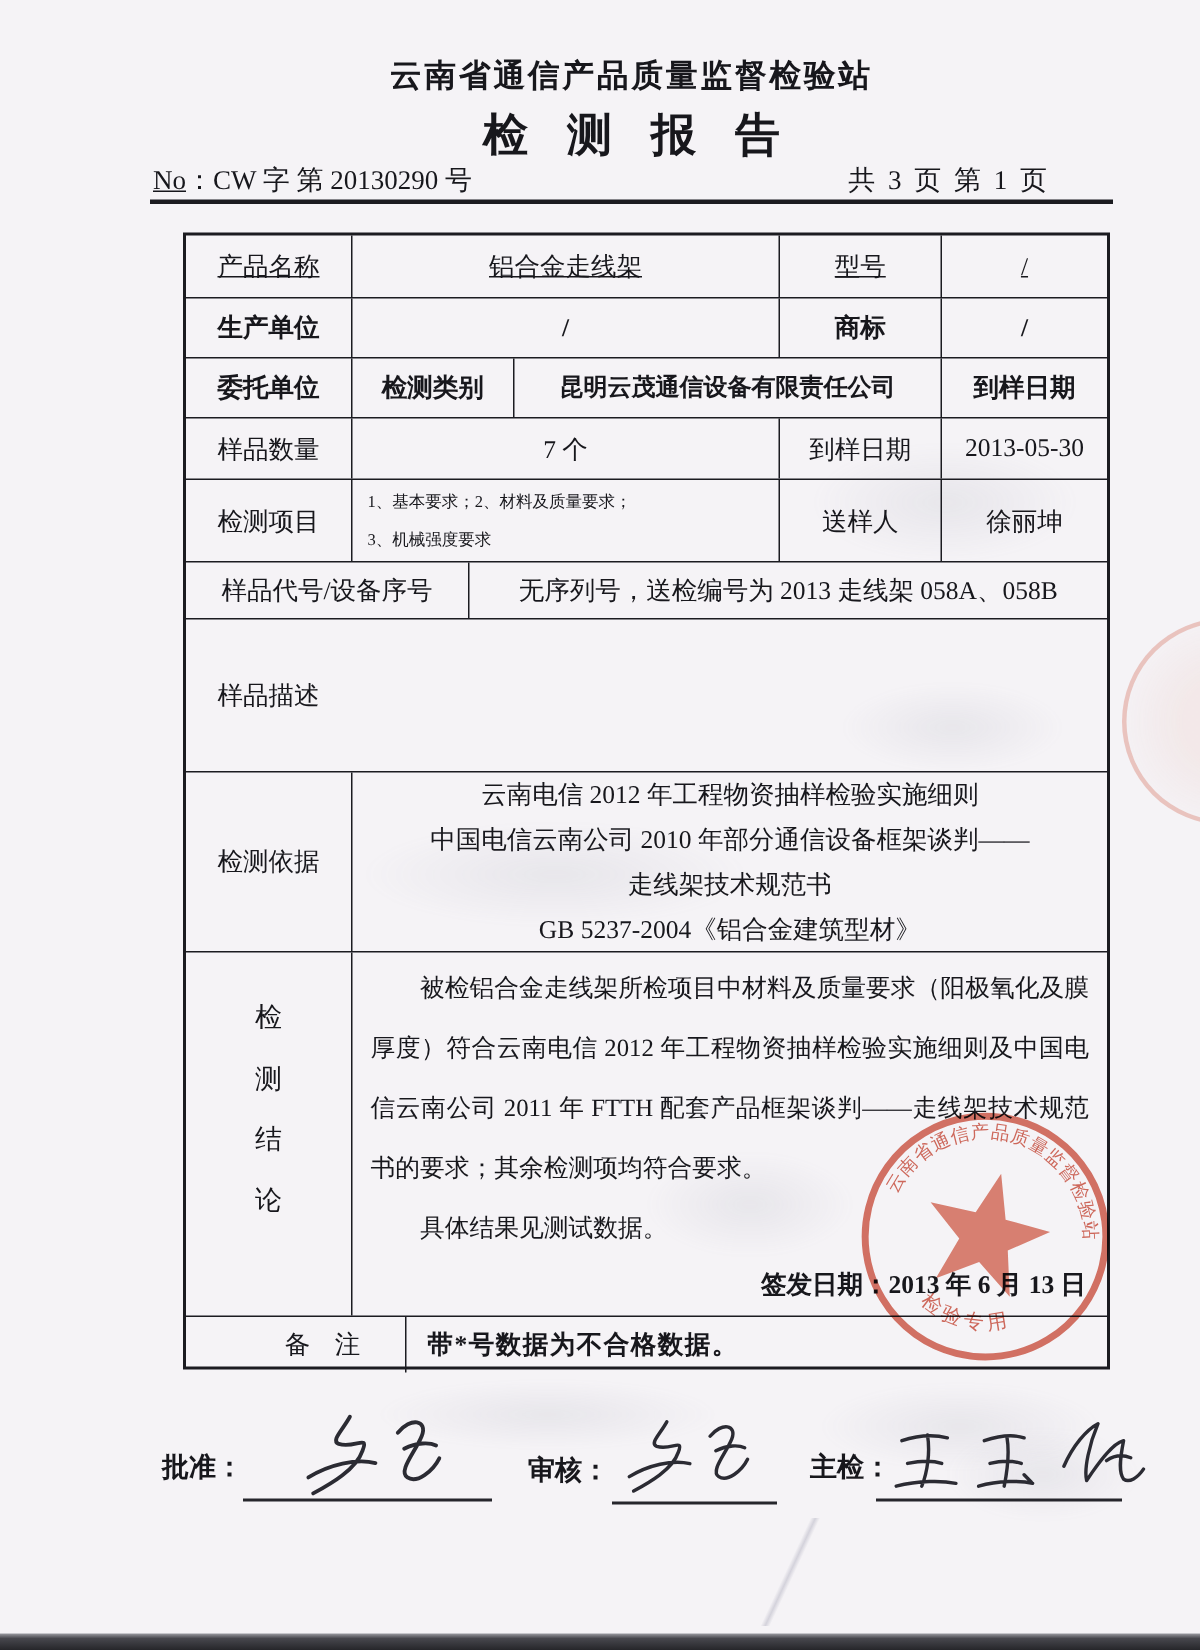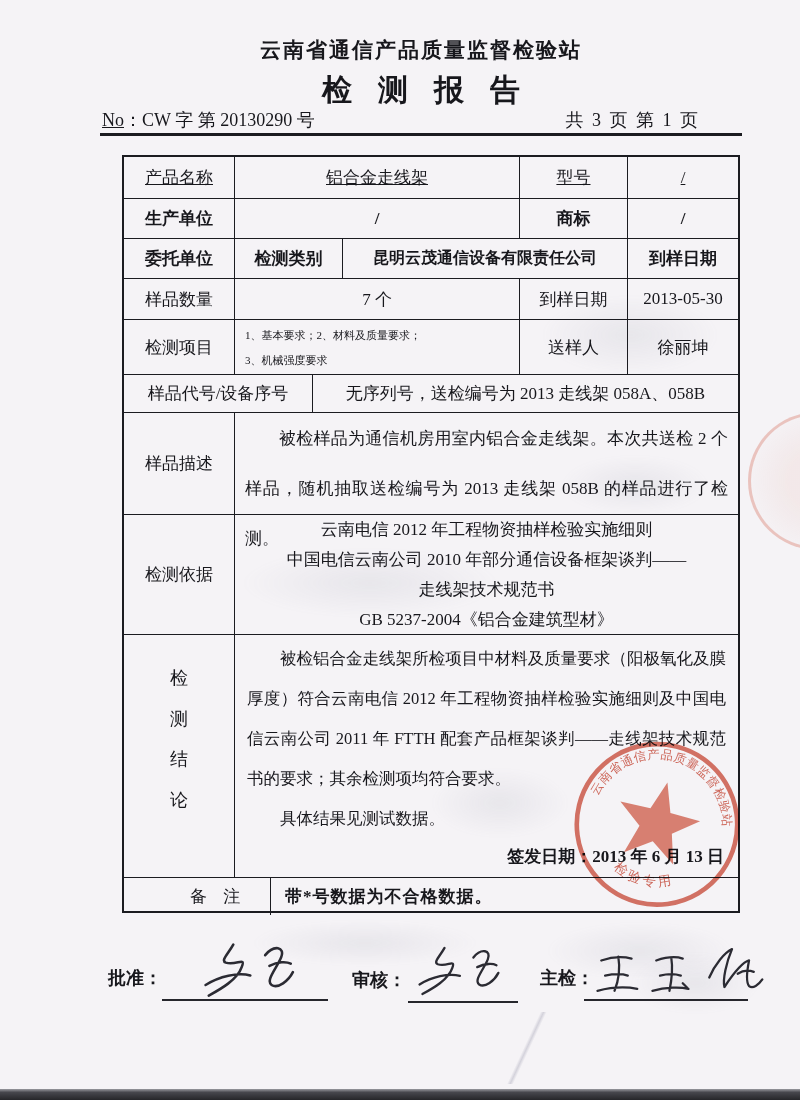--- a/index.html
+++ b/index.html
@@ -122,23 +122,20 @@
       <div class="cell w-v2">徐丽坤</div>
     </div>
 
     <div class="trow h38">
       <div class="cell cl0 w-l6">样品代号/设备序号</div>
       <div class="cell w-v6">无序列号，送检编号为 2013 走线架 058A、058B</div>
     </div>
 
     <div class="trow h102">
       <div class="cell cl0 w-lw">样品描述</div>
-      <div class="cell w-vw desc-val">
-        <p>被检样品为通信机房用室内铝合金走线架。本次共送检 2 个样品，随机抽取送检编号为 2013 走线架 058B 的样品进行了检测。</p>
-      </div>
     </div>
 
     <div class="trow h120">
       <div class="cell cl0 w-lw">检测依据</div>
       <div class="cell w-vw basis-val">
         <div>云南电信 2012 年工程物资抽样检验实施细则</div>
         <div>中国电信云南公司 2010 年部分通信设备框架谈判——</div>
         <div>走线架技术规范书</div>
         <div>GB 5237-2004《铝合金建筑型材》</div>
       </div>

